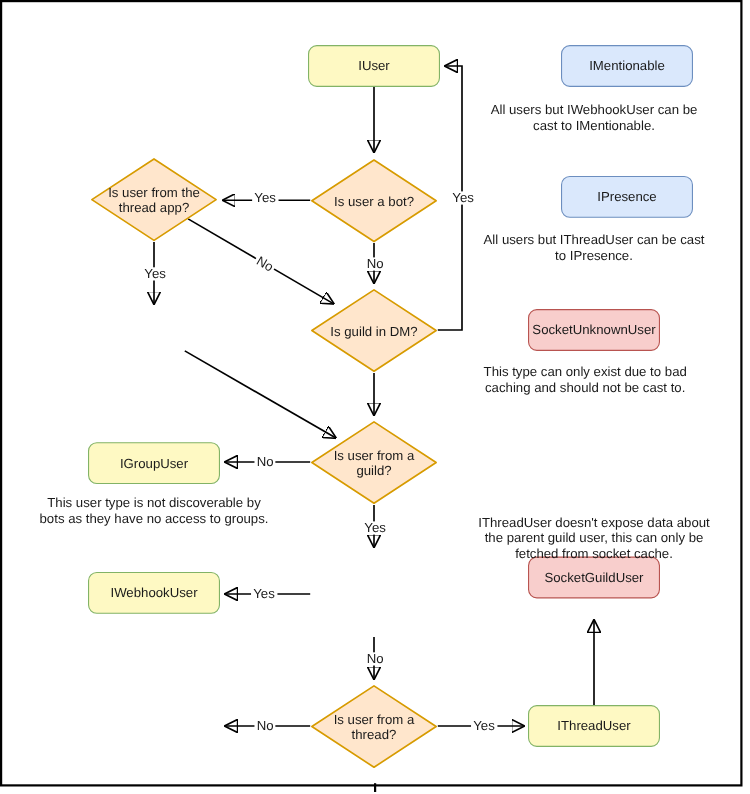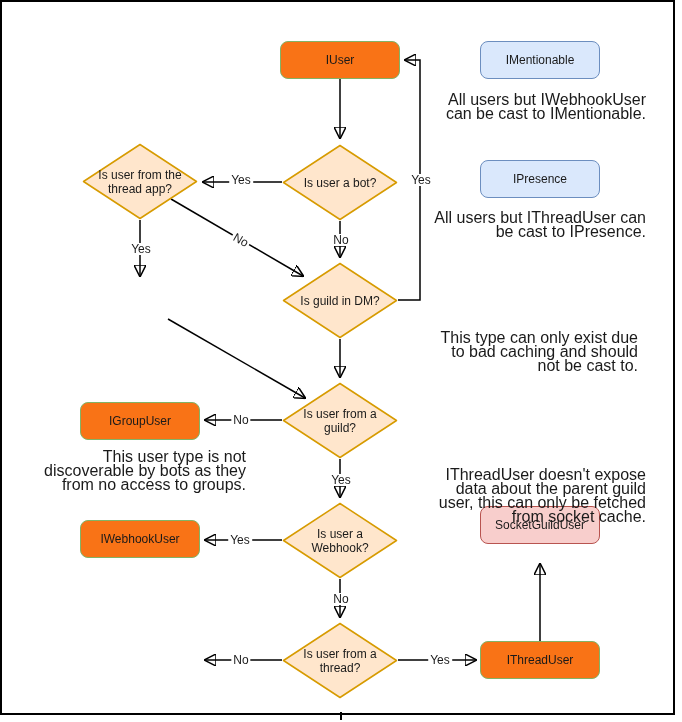--- a/index.html
+++ b/index.html
@@ -6,32 +6,32 @@
   .canvas{position:relative;width:682px;height:722px;background:#ffffff;
           font-family:"Liberation Sans",sans-serif;color:#1a1a1a;overflow:hidden;}
   .page-border{position:absolute;left:0;top:0;width:675px;height:715px;
                border:2px solid #000;box-sizing:border-box;}
   .tick{position:absolute;left:340px;top:712px;width:2px;height:8px;background:#000;}
   svg.edges{position:absolute;left:0;top:0;width:682px;height:722px;}
   svg.edges path{fill:none;stroke:#000;stroke-width:1.5px;}
   .node{position:absolute;width:120px;height:38px;border-radius:8px;
         display:flex;align-items:center;justify-content:center;
         font-size:12px;box-sizing:border-box;border:1.5px solid #000;text-align:center;}
-  .node.green{background:#f97316;border-color:#82b366;}
-  .node.blue{background:#dae8fc;border-color:#6c8ebf;}
+  .node.green{background:#fef9c3;border-color:#82b366;}
+  .node.blue{background:#dae8fc;border-color:#6c8ebf;margin-left:30px;}
   .node.red{background:#f8cecc;border-color:#b85450;}
   .diamond{position:absolute;width:116px;height:77px;}
   .diamond svg{position:absolute;left:0;top:0;width:100%;height:100%;}
   .diamond polygon{fill:#ffe6cc;stroke:#d79b00;stroke-width:1.5;stroke-linejoin:round;}
   .dlabel{position:absolute;left:0;top:0;right:0;bottom:0;display:flex;align-items:center;
           justify-content:center;text-align:center;font-size:12px;line-height:14px;padding:0 7px;}
   .elabel{position:absolute;transform:translate(-50%,-50%);background:#fff;
           font-size:12px;line-height:12px;padding:0 2px;white-space:nowrap;}
   .elabel.rot{transform:translate(-50%,-50%) rotate(30deg);}
-  .note{position:absolute;font-size:16px;line-height:14px;text-align:right;width:212px;}
+  .note{position:absolute;font-size:12px;line-height:14px;text-align:center;width:212px;}
 </style>
 </head>
 <body>
 
 <div class="canvas">
 
   <div class="page-border"></div>
   <div class="tick"></div>
 
   <svg class="edges">
@@ -59,20 +59,23 @@
 
   <div class="node green" style="left:280px;top:41px">
     <span>IUser</span>
     </div>
   <div class="node blue" style="left:480px;top:41px">
     <span>IMentionable</span>
     </div>
   <div class="node blue" style="left:480px;top:160px">
     <span>IPresence</span>
     </div>
+  <div class="node red" style="left:480px;top:281px">
+    <span>SocketUnknownUser</span>
+    </div>
   <div class="node green" style="left:80px;top:402px">
     <span>IGroupUser</span>
     </div>
   <div class="node green" style="left:80px;top:520px">
     <span>IWebhookUser</span>
     </div>
   <div class="node red" style="left:480px;top:506px">
     <span>SocketGuildUser</span>
     </div>
   <div class="node green" style="left:480px;top:641px">
@@ -96,26 +99,20 @@
         <polygon points="58,1.5 114.5,38.5 58,75.5 1.5,38.5"></polygon>
       </svg>
     <span class="dlabel">Is guild in DM?</span>
   </div>
   <div class="diamond" style="left:282px;top:382px">
     <svg viewBox="0 0 116 77">
         <polygon points="58,1.5 114.5,38.5 58,75.5 1.5,38.5"></polygon>
       </svg>
     <span class="dlabel">Is user from a guild?</span>
   </div>
-  <div class="diamond" style="left:282px;top:502px">
-    <svg viewBox="0 0 116 77">
-        <polygon points="58,1.5 114.5,38.5 58,75.5 1.5,38.5"></polygon>
-      </svg>
-    <span class="dlabel">Is user a Webhook?</span>
-  </div>
   <div class="diamond" style="left:282px;top:622px">
     <svg viewBox="0 0 116 77">
         <polygon points="58,1.5 114.5,38.5 58,75.5 1.5,38.5"></polygon>
       </svg>
     <span class="dlabel">Is user from a thread?</span>
   </div>
 
   <span class="elabel" style="left:241px;top:180px">Yes</span>
   <span class="elabel" style="left:341px;top:240px">No</span>
   <span class="elabel" style="left:141px;top:249px">Yes</span>
@@ -124,16 +121,16 @@
   <span class="elabel" style="left:241px;top:420px">No</span>
   <span class="elabel" style="left:341px;top:480px">Yes</span>
   <span class="elabel" style="left:240px;top:540px">Yes</span>
   <span class="elabel" style="left:341px;top:599px">No</span>
   <span class="elabel" style="left:241px;top:660px">No</span>
   <span class="elabel" style="left:440px;top:660px">Yes</span>
 
   <div class="note" style="left:434px;top:93px">All users but IWebhookUser can be cast to IMentionable.</div>
   <div class="note" style="left:434px;top:211px">All users but IThreadUser can be cast to IPresence.</div>
   <div class="note" style="left:426px;top:331px">This type can only exist due to bad caching and should not be cast to.</div>
-  <div class="note" style="left:34px;top:450px">This user type is not discoverable by bots as they from no access to groups.</div>
+  <div class="note" style="left:34px;top:450px">This user type is not discoverable by bots as they have no access to groups.</div>
   <div class="note" style="left:434px;top:468px">IThreadUser doesn't expose data about the parent guild user, this can only be fetched from socket cache.</div>
 
 </div>
 
 </body></html>

